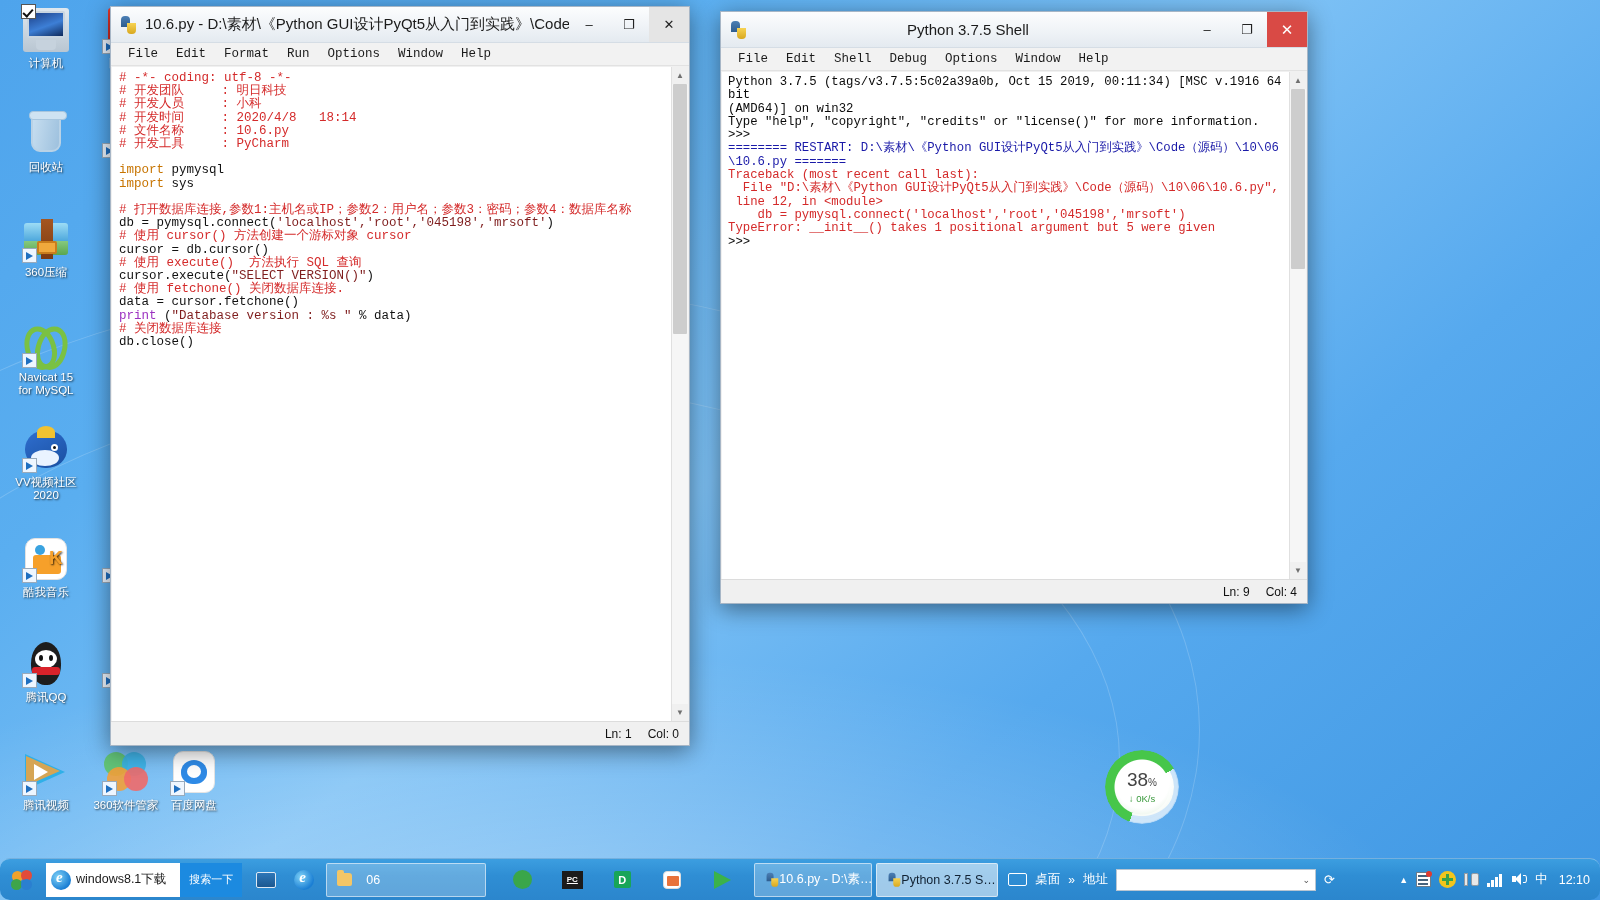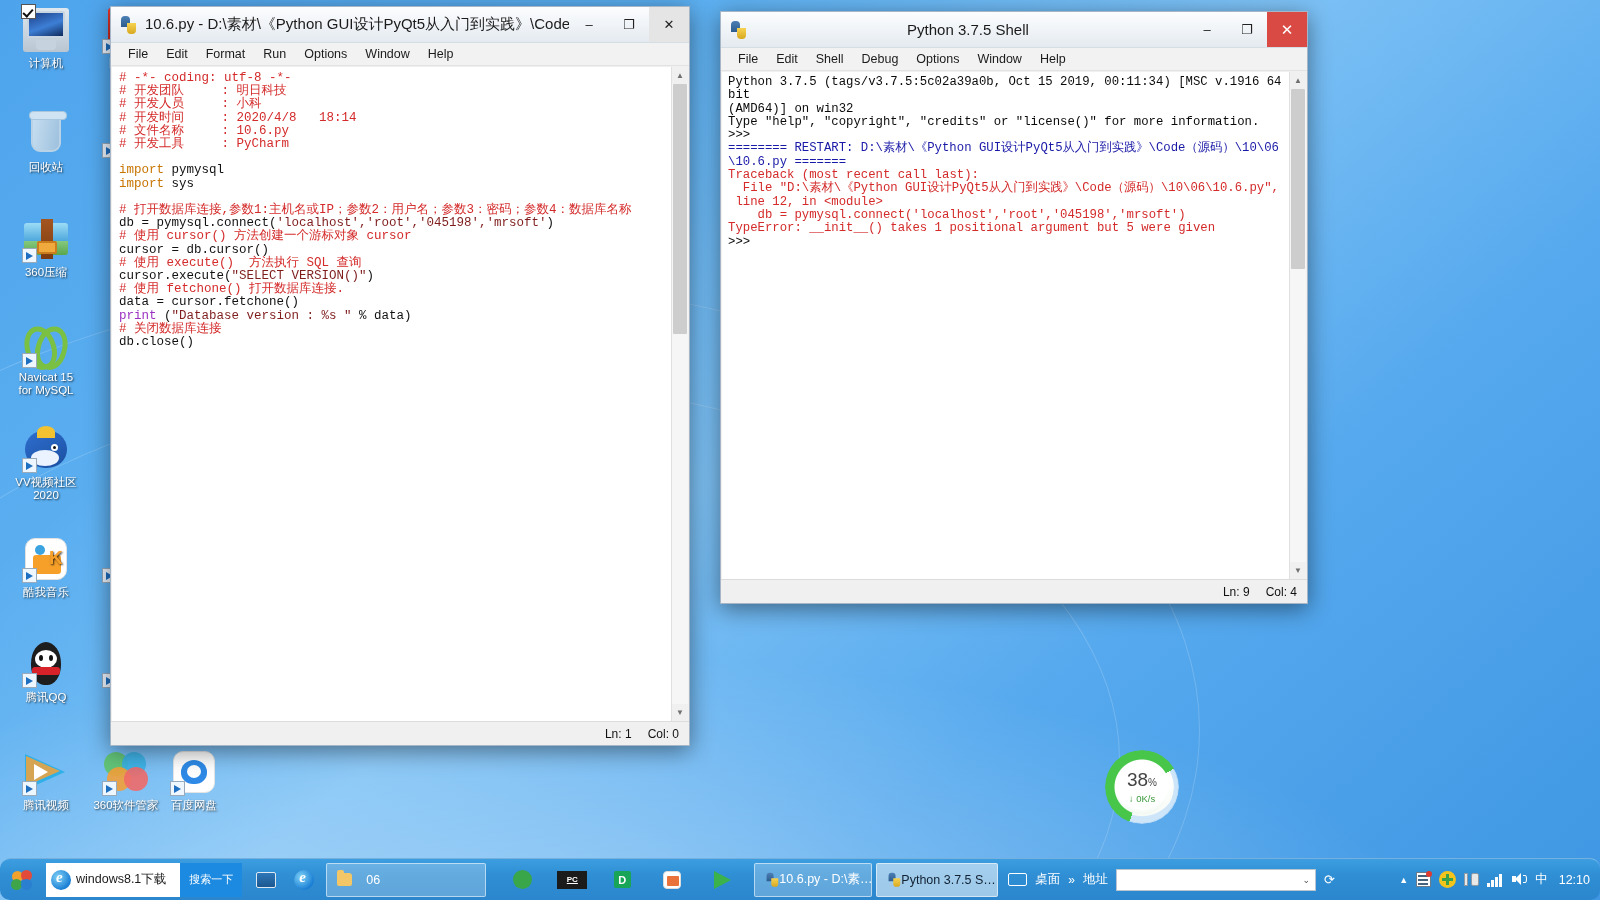--- a/index.html
+++ b/index.html
@@ -98,21 +98,21 @@
   .win .tbar{height:36px;display:flex;align-items:center;position:relative;
      background:linear-gradient(#fcfdfe,#eef2f6 60%,#e4eaf0);border-bottom:1px solid #d5dde5;}
   .win .tbar .tico{width:20px;height:20px;margin-left:8px;position:relative;flex:0 0 auto;}
   .win .ttl{flex:1;text-align:center;font-size:15px;color:#1b1b1b;white-space:nowrap;overflow:hidden;padding:0 6px;}
   .wbtns{display:flex;height:100%;}
   .wbtn{width:40px;height:100%;display:flex;align-items:center;justify-content:center;
      font-size:13px;color:#222;}
   .wbtn.close{background:#e5e5e5}
   .wbtn.closered{background:#d94a45;color:#fff;font-size:15px;}
   .menubar{height:23px;display:flex;align-items:center;padding-left:8px;gap:0;background:#f2f2f2;
-     border-bottom:1px solid #e2e2e2;}
+     border-bottom:1px solid #e2e2e2;font-family:Liberation Mono, monospace;}
   .menubar span{font-size:12.5px;color:#1b1b1b;padding:2px 9px;}
   .statusbar{position:absolute;left:0;right:0;bottom:0;height:24px;background:#f0f0f0;border-top:1px solid #dcdcdc;
      display:flex;align-items:center;justify-content:flex-end;padding-right:10px;gap:16px;font-size:12px;color:#111;}
 
   
   .pyico{width:100%;height:100%;position:relative;}
   .pyico .b1{position:absolute;left:2px;top:1px;width:9px;height:11px;background:linear-gradient(#3a6fa5,#2d5party);background:linear-gradient(#4b7fb5,#2e5d8e);border-radius:4px 4px 0 0;}
   .pyico .b2{position:absolute;left:8px;top:8px;width:9px;height:11px;background:linear-gradient(#f7d353,#d8a81f);border-radius:0 0 4px 4px;}
 
   
@@ -170,21 +170,21 @@
   .addrbox .caret{margin-left:auto;font-size:9px;color:#555;padding-right:5px;}
   .tray{display:flex;align-items:center;gap:7px;}
   .tray .ti{width:17px;height:17px;position:relative;}
   .clock{font-size:12.5px;color:#fff;padding-left:4px;}
   .folder-ic{width:15px;height:13px;background:#f3c667;border-radius:1px 3px 2px 2px;position:relative}
   .folder-ic::before{content:"";position:absolute;left:0;top:-3px;width:7px;height:4px;background:#f3c667;border-radius:2px 2px 0 0}
   .ie-ic{width:20px;height:20px;border-radius:50%;
      background:radial-gradient(circle at 35% 35%,#7fd2f7,#1b7fd4 70%);position:relative;}
   .ie-ic::after{content:"e";position:absolute;left:5px;top:-1px;color:#fff;font:italic bold 15px "Liberation Serif",serif;}
   .mon-ic{width:20px;height:16px;background:linear-gradient(#2e77b8,#1c5890);border:1px solid #dfe9f3;border-radius:2px;}
-  .pc-ic{width:30px;height:18px;background:#1b1b1b;display:flex;align-items:center;justify-content:center;
+  .pc-ic{width:21px;height:18px;background:#1b1b1b;display:flex;align-items:center;justify-content:center;
      color:#fff;font:bold 8px "Liberation Sans",sans-serif;text-decoration:underline;}
   .d-ic{width:17px;height:17px;background:#18a558;color:#fff;display:flex;align-items:center;justify-content:center;
      font:bold 11px "Liberation Sans",sans-serif;border-radius:2px;}
   .kb-ic{width:19px;height:13px;border:1.5px solid #fff;border-radius:2px;}
 </style>
 </head>
 <body>
 
 <div class="wall-glow"></div>
 <div class="wall-arc" style="left:-300px;top:280px;width:1500px;height:900px;"></div>
@@ -383,21 +383,21 @@
 &nbsp;
 <span class="c-kw">import</span><span class="c-plain"> pymysql</span>
 <span class="c-kw">import</span><span class="c-plain"> sys</span>
 &nbsp;
 <span class="c-com"># 打开数据库连接,参数1:主机名或IP；参数2：用户名；参数3：密码；参数4：数据库名称</span>
 <span class="c-plain">db = pymysql.connect(</span><span class="c-str">'localhost','root','045198','mrsoft'</span><span class="c-plain">)</span>
 <span class="c-com"># 使用 cursor() 方法创建一个游标对象 cursor</span>
 <span class="c-plain">cursor = db.cursor()</span>
 <span class="c-com"># 使用 execute()  方法执行 SQL 查询</span>
 <span class="c-plain">cursor.execute(</span><span class="c-str">"SELECT VERSION()"</span><span class="c-plain">)</span>
-<span class="c-com"># 使用 fetchone() 打开数据库连接.</span>
+<span class="c-com"># 使用 fetchone() 关闭数据库连接.</span>
 <span class="c-plain">data = cursor.fetchone()</span>
 <span class="c-builtin">print</span><span class="c-plain"> (</span><span class="c-str">"Database version : %s "</span><span class="c-plain"> % data)</span>
 <span class="c-com"># 关闭数据库连接</span>
 <span class="c-plain">db.close()</span></div>
   </div>
 
   <div class="vscroll">
     <div class="arrow" style="position:absolute;top:0;left:0;right:0">▲</div>
     <div class="thumb"></div>
     <div class="arrow" style="position:absolute;bottom:0;left:0;right:0">▼</div>

